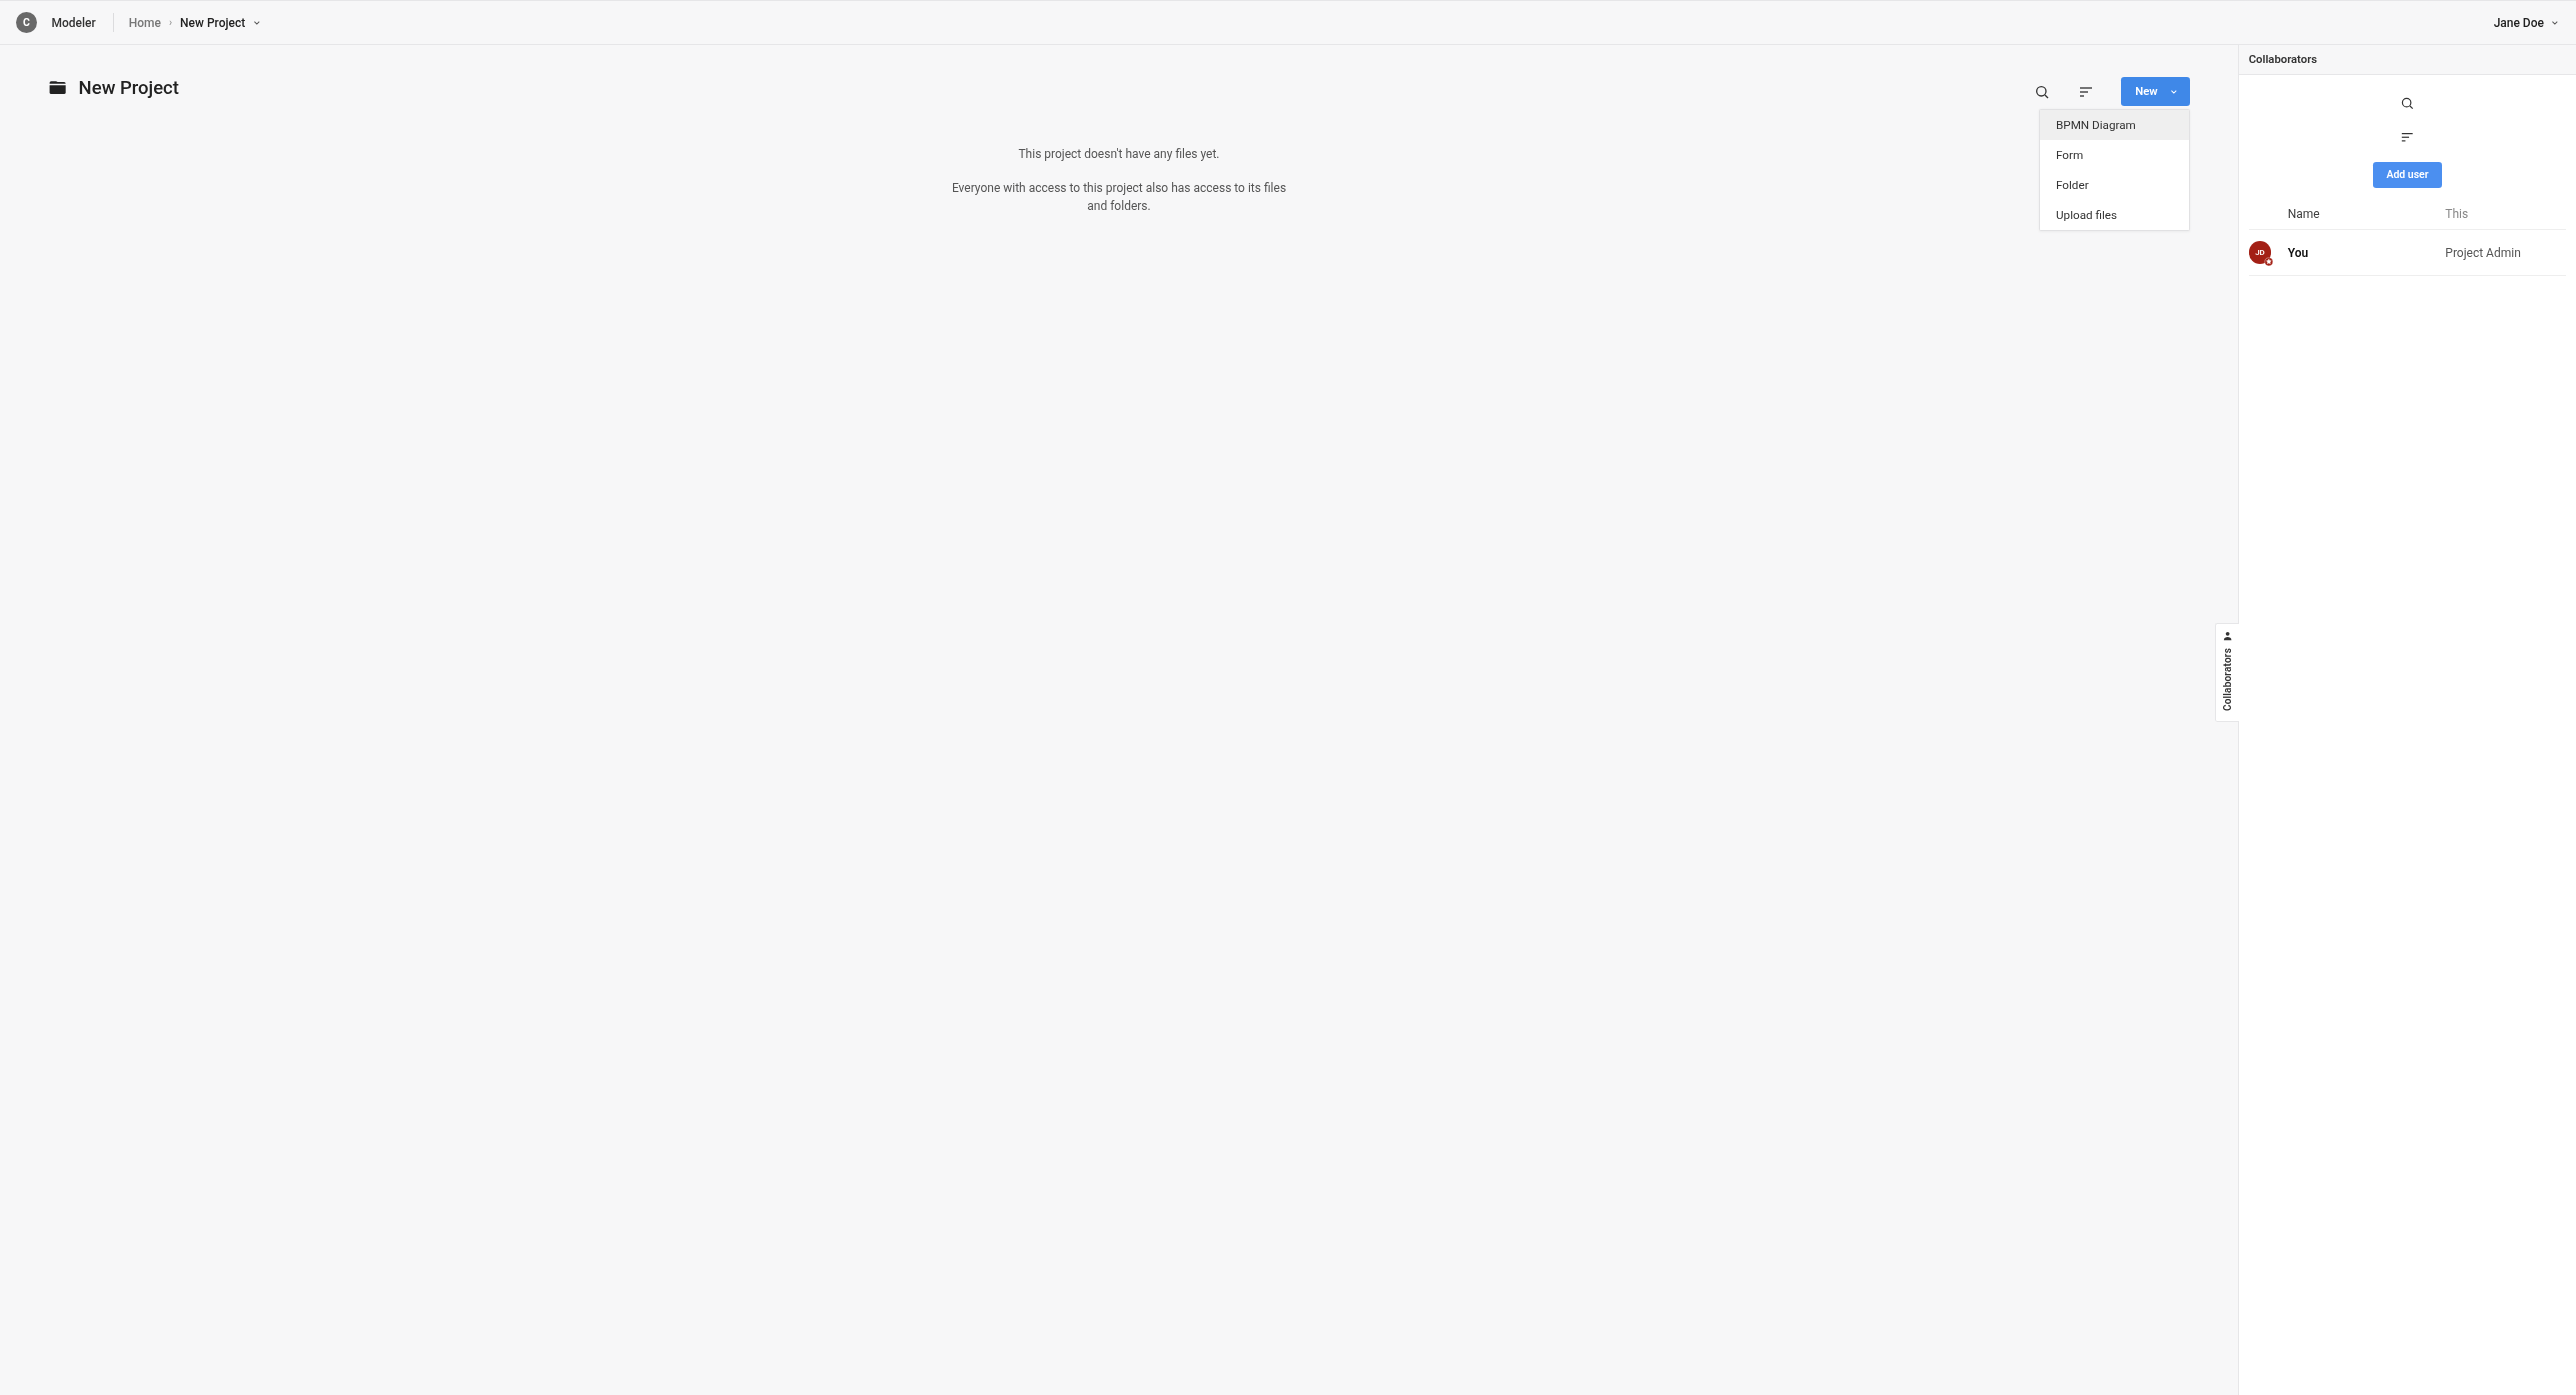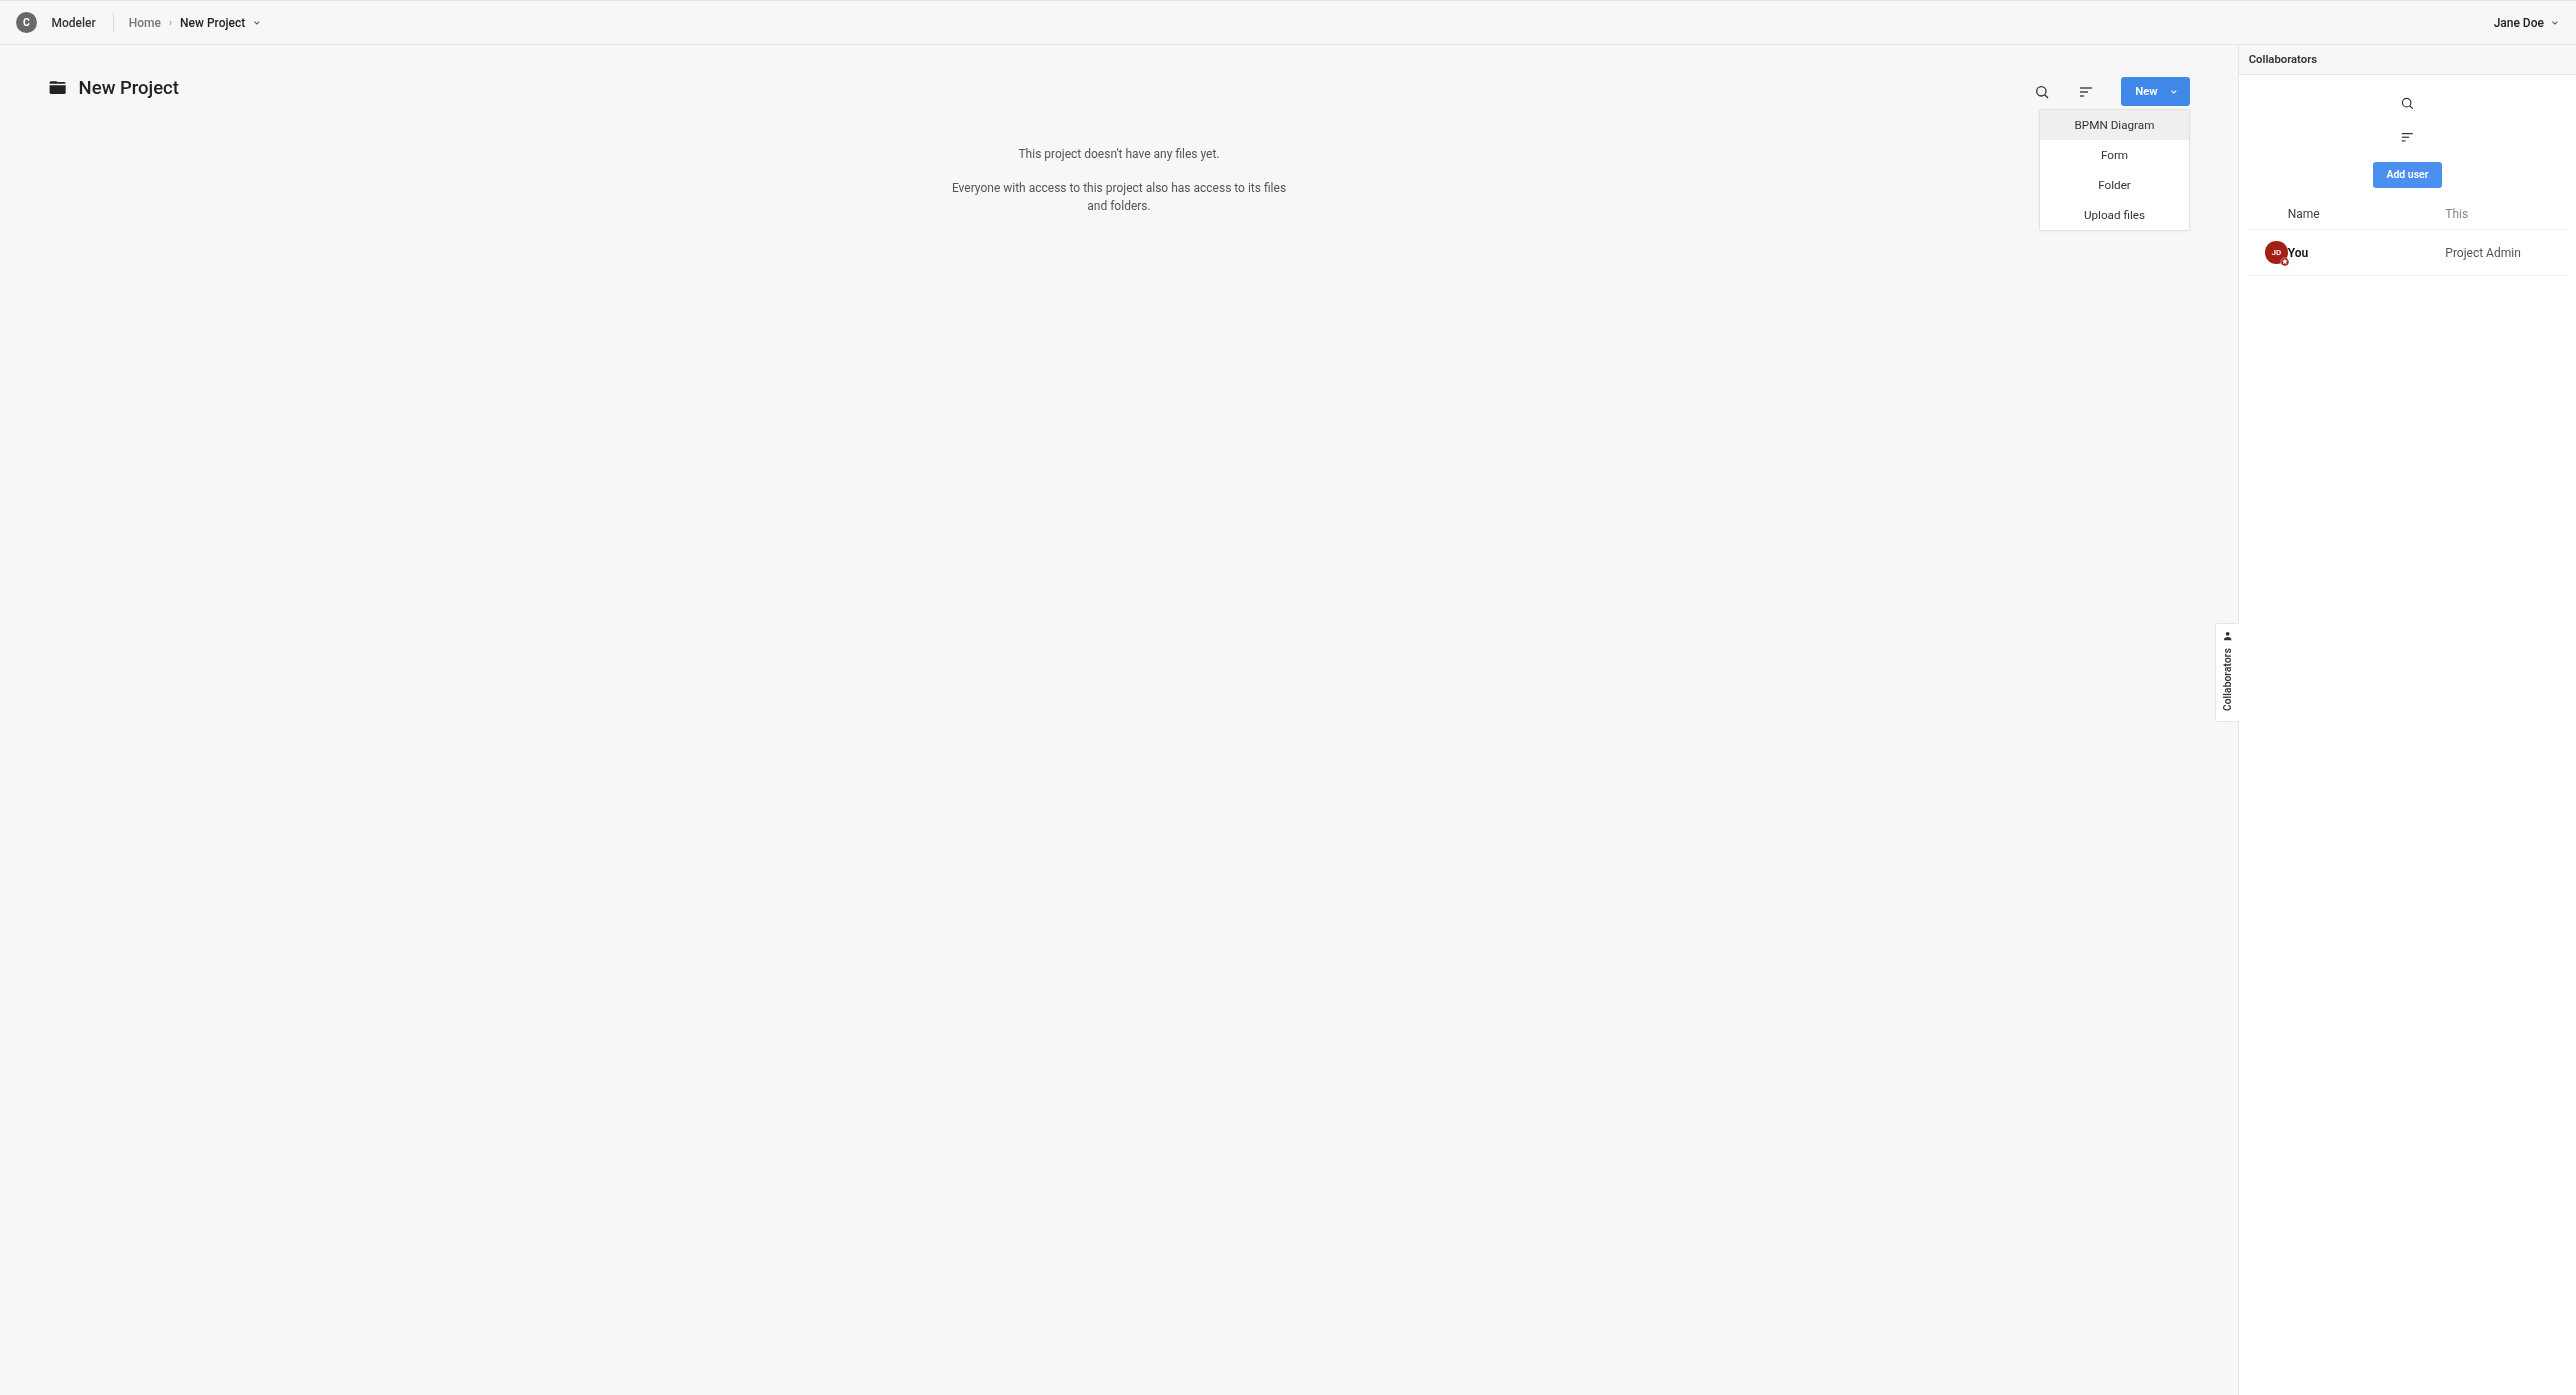--- a/index.html
+++ b/index.html
@@ -21,34 +21,34 @@
     .body { flex: 1; display: flex; min-height: 0; }
     .main { flex: 1; padding: 32px 48px; position: relative; }
     .project-header { display: flex; align-items: center; gap: 11.3px; margin-bottom: 48px; }
     .folder-icon { color: #222; }
     .project-title { font-size: 18.5px; font-weight: 500; color: #222; }
     .toolbar { position: absolute; top: 32px; right: 48px; display: flex; align-items: center; gap: 26px; }
     .icon-btn { width: 17.7px; height: 17.7px; display: flex; align-items: center; justify-content: center; cursor: pointer; color: #333; }
     .new-btn { background: #3f88e8; color: #fff; border-radius: 3.2px; height: 29px; padding: 0 11.3px 0 14.5px; display: flex; align-items: center; gap: 11.3px; font-size: 11.3px; font-weight: 600; cursor: pointer; border: none; }
     .new-btn .chev-down { color: #fff; display: inline-flex; }
     .dropdown { position: absolute; top: 64px; right: 48px; width: 151px; background: #fff; border: 0.8px solid #e1e1e3; border-radius: 1.6px; box-shadow: 0 0.8px 2.4px rgba(0,0,0,0.05); }
-    .dropdown-item { padding: 8px 16px; font-size: 11.7px; color: #333; cursor: pointer; text-align: center; }
+    .dropdown-item { padding: 8px 16px; font-size: 11.7px; color: #333; cursor: pointer; }
     .dropdown-item.hover { background: #efefef; }
     .empty { text-align: center; margin-top: 32px; }
     .empty-line1 { color: #555; font-size: 12px; margin-bottom: 17.7px; }
     .empty-line2 { color: #555; font-size: 12px; max-width: 338px; margin: 0 auto; line-height: 1.5; }
     
     .side { width: 338px; border-left: 0.8px solid #e6e6e8; background: #fff; display: flex; flex-direction: column; }
     .side-header { height: 30px; line-height: 30px; border-bottom: 0.8px solid #e6e6e8; background: #f7f7f8; padding: 0 9.7px; font-size: 11.3px; font-weight: 600; color: #333; }
     .side-toolbar { display: flex; align-items: center; justify-content: flex-end; gap: 16px; padding: 19.3px 9.7px 13px 9.7px; flex-direction: column; }
     .add-user-btn { background: #4b8ff0; color: #fff; border: none; border-radius: 3.2px; height: 26px; padding: 0 13px; font-size: 10.5px; font-weight: 600; cursor: pointer; }
     .collab-table { width: 100%; padding: 0 9.7px;}
     .collab-head { display: flex; color: #888; font-size: 11.3px; padding: 6.4px 0 8px 0; border-bottom: 0.8px solid #eee; }
     .collab-row { display: flex; align-items: center; padding: 11.3px 0; border-bottom: 0.8px solid #eee; }
-    .col-avatar { width: 39px; display: flex; justify-content: flex-end; }
+    .col-avatar { width: 39px; display: flex; justify-content: flex-start; }
     .col-name { flex: 1; font-size: 12px; color: #111; }
     .collab-head .col-name { color: #404040; font-weight: 400;}
     .col-role { width: 121px; font-size: 12px; color: #555; }
     .collab-head .col-role { color: #888; font-weight: 400;}
     .head-spacer { width: 39px; }
     .avatar { width: 22.6px; height: 22.6px; border-radius: 50%; background: #a32015; color: #fff; font-size: 8px; font-weight: 600; display: flex; align-items: center; justify-content: center; position: relative; }
     .avatar-badge-icon { position: absolute; bottom: -2.4px; right: -2.4px; color: #a32015; }
     
     .pull-tab { position: absolute; right: -0.8px; top: 50%; transform: translateY(-97px); width: 24px; background: #fff; border: 0.8px solid #e6e6e8; border-right: none; border-radius: 2.4px 0 0 2.4px; display: flex; flex-direction: column; align-items: center; padding: 6.4px 0 9.7px 0; gap: 6.4px; color: #333; cursor: pointer; }
     .pull-tab .label { writing-mode: vertical-rl; transform: rotate(180deg); font-size: 10px; font-weight: 600; letter-spacing: 0.2px; }

